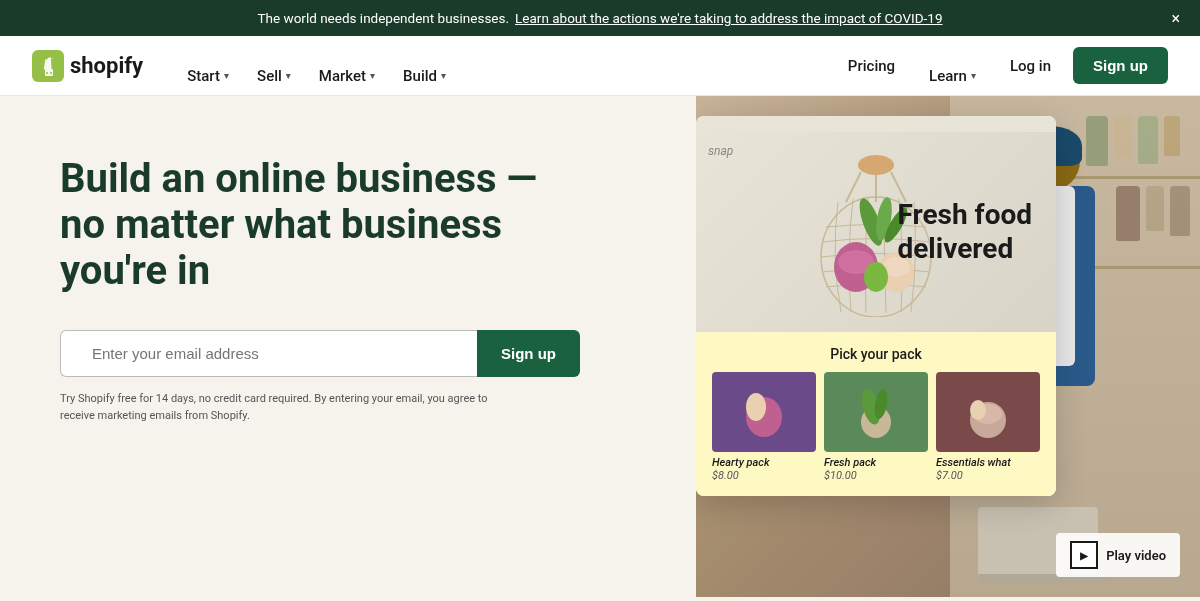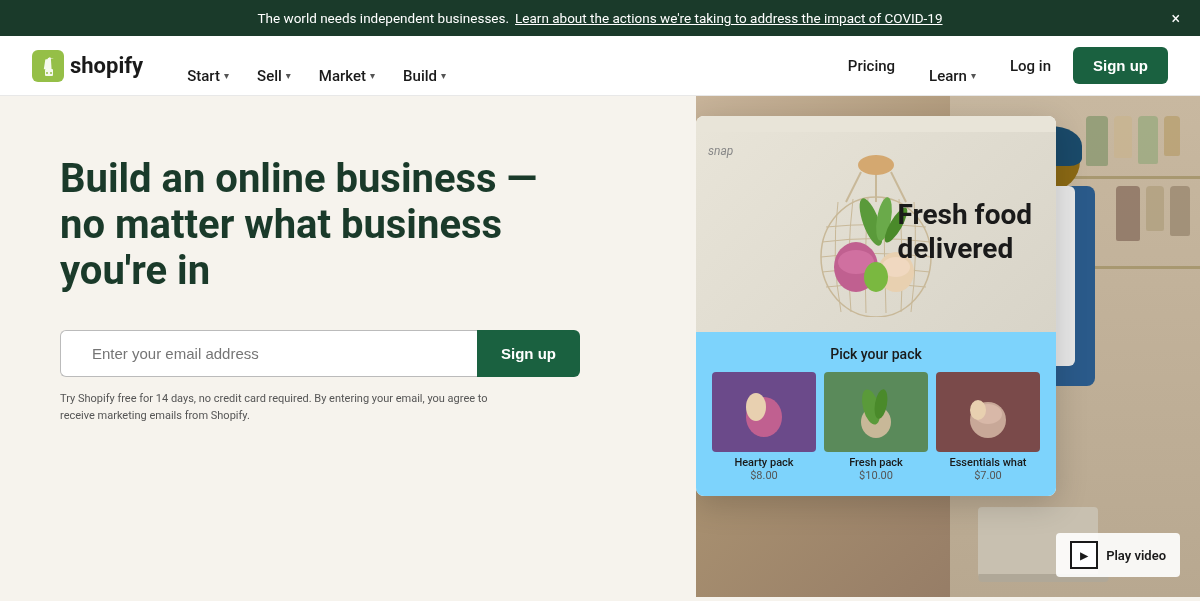--- a/index.html
+++ b/index.html
@@ -204,39 +204,40 @@
       position: absolute;
       right: 24px;
       top: 50%;
       transform: translateY(-50%);
       font-size: 28px;
       font-weight: 700;
       color: #1a1a1a;
       line-height: 1.2;
     }
     .food-card-body {
-      background: #7dd3fc;
+      background: #fef9c3;
       padding: 14px 16px;
     }
     .pick-label {
       text-align: center;
       font-size: 14px;
       color: #1a1a1a;
       margin-bottom: 10px;
       font-weight: 500;
     }
     .pack-grid {
       display: grid;
       grid-template-columns: 1fr 1fr 1fr;
       gap: 8px;
     }
     .pack-item {
       display: flex;
       flex-direction: column;
-      align-items: center;
+      align-items: flex-start;
+      font-style: italic;
     }
     .pack-img {
       width: 100%;
       height: 80px;
       border-radius: 4px;
       margin-bottom: 4px;
     }
     .pack-name {
       font-size: 11px;
       color: #1a1a1a;

